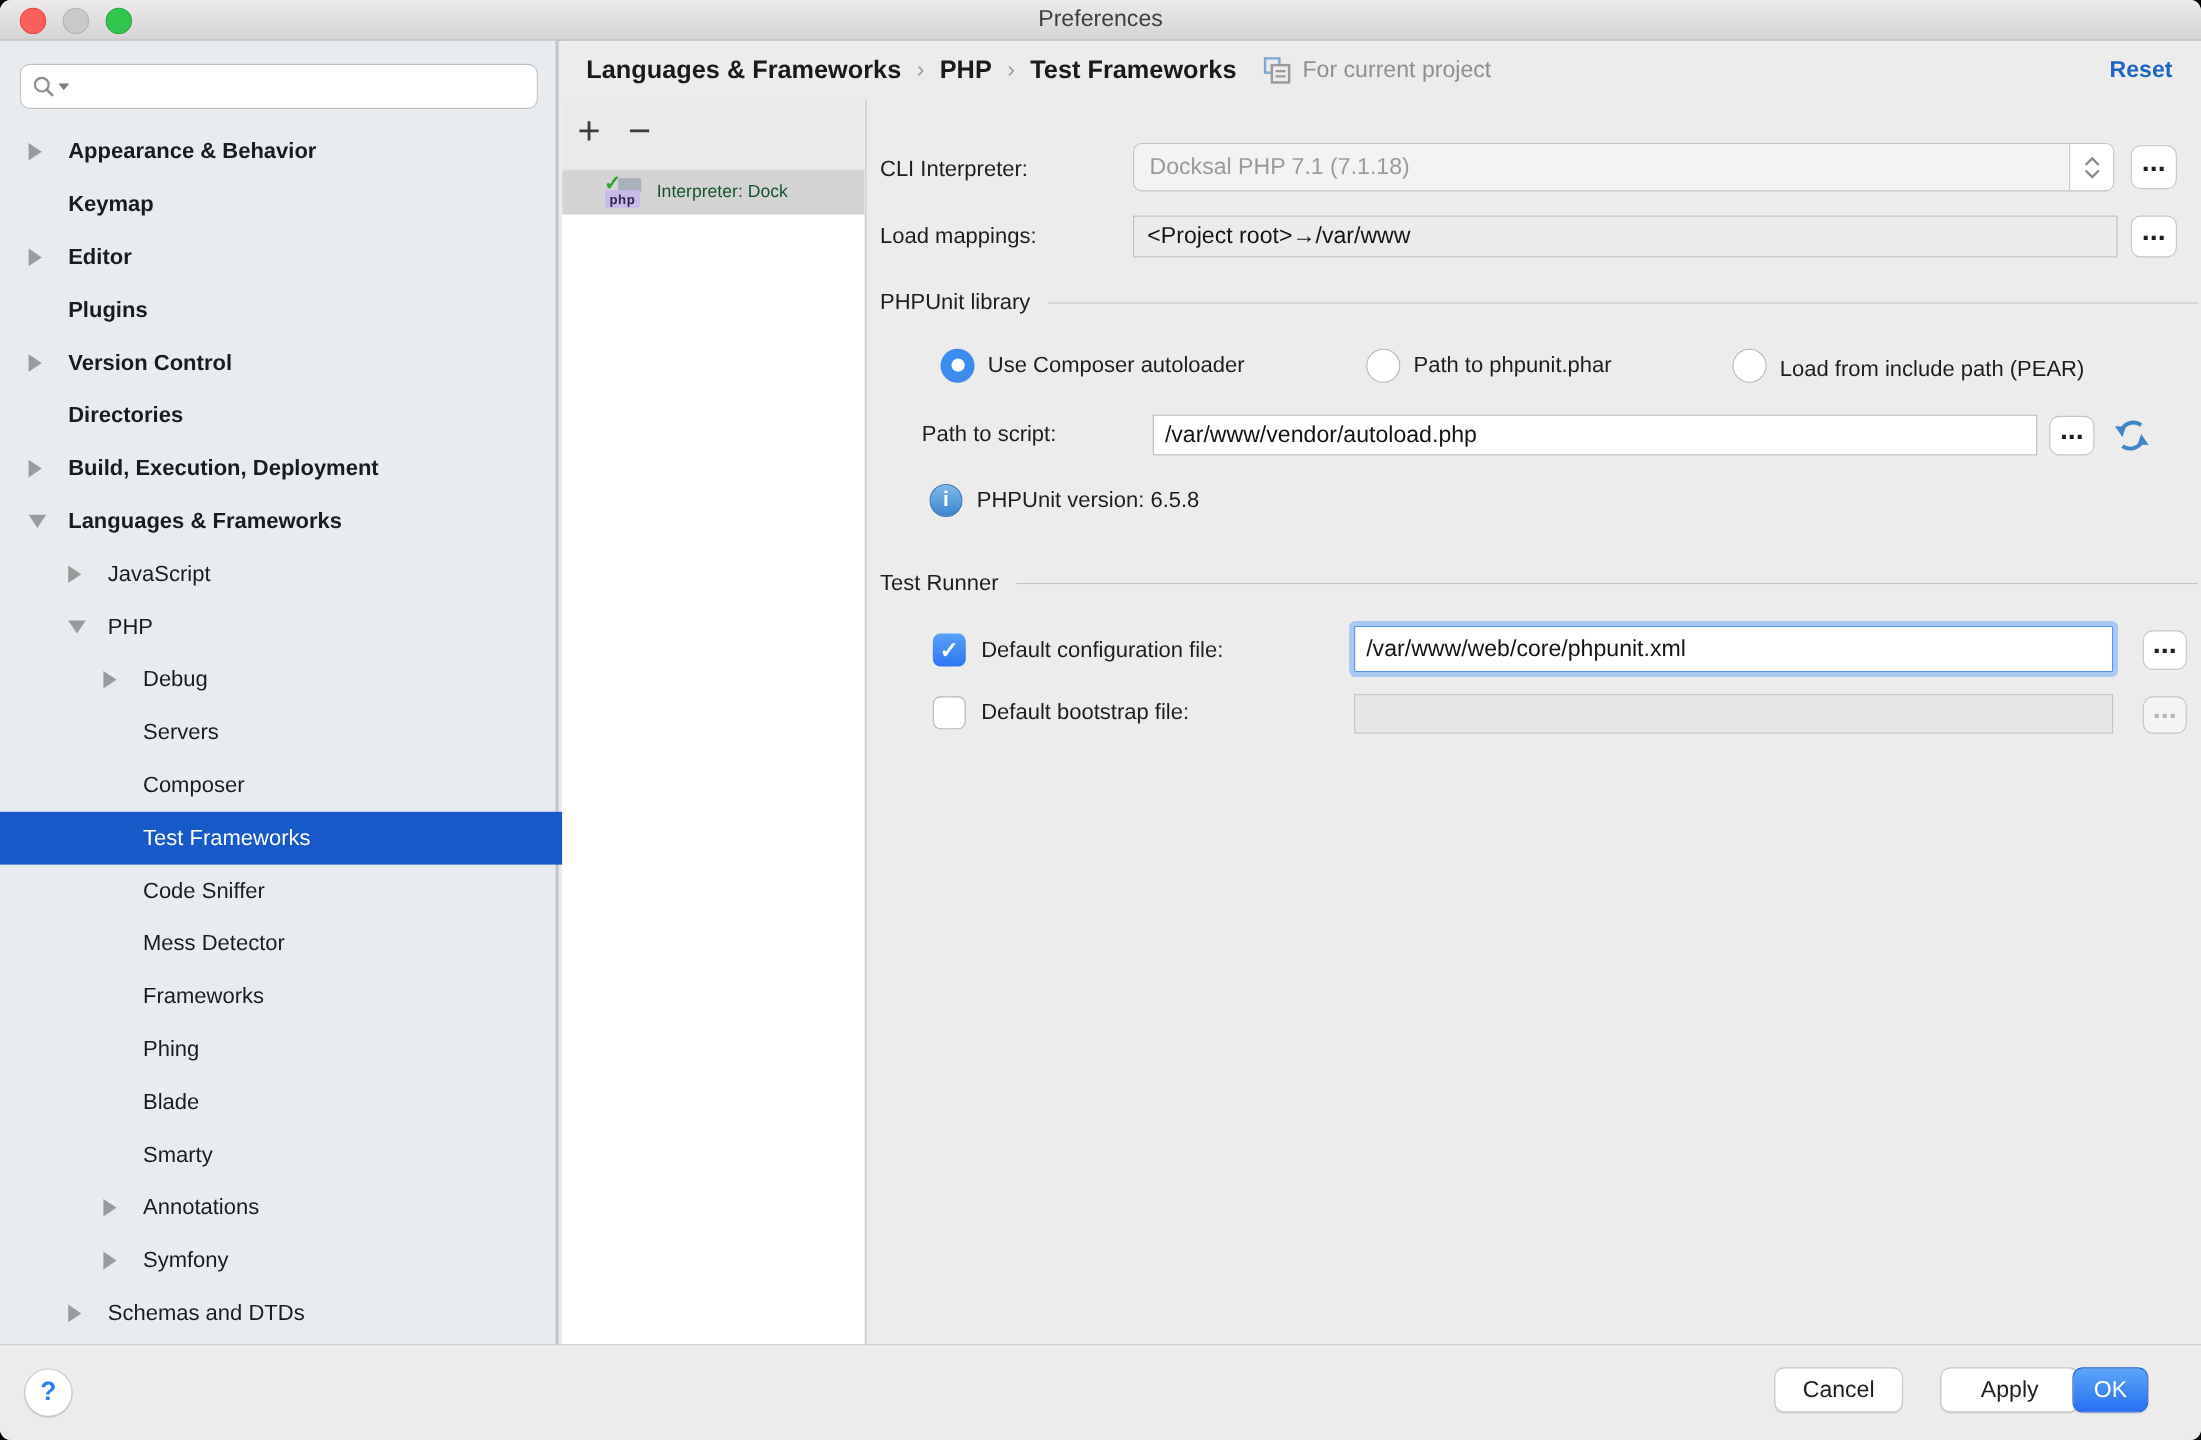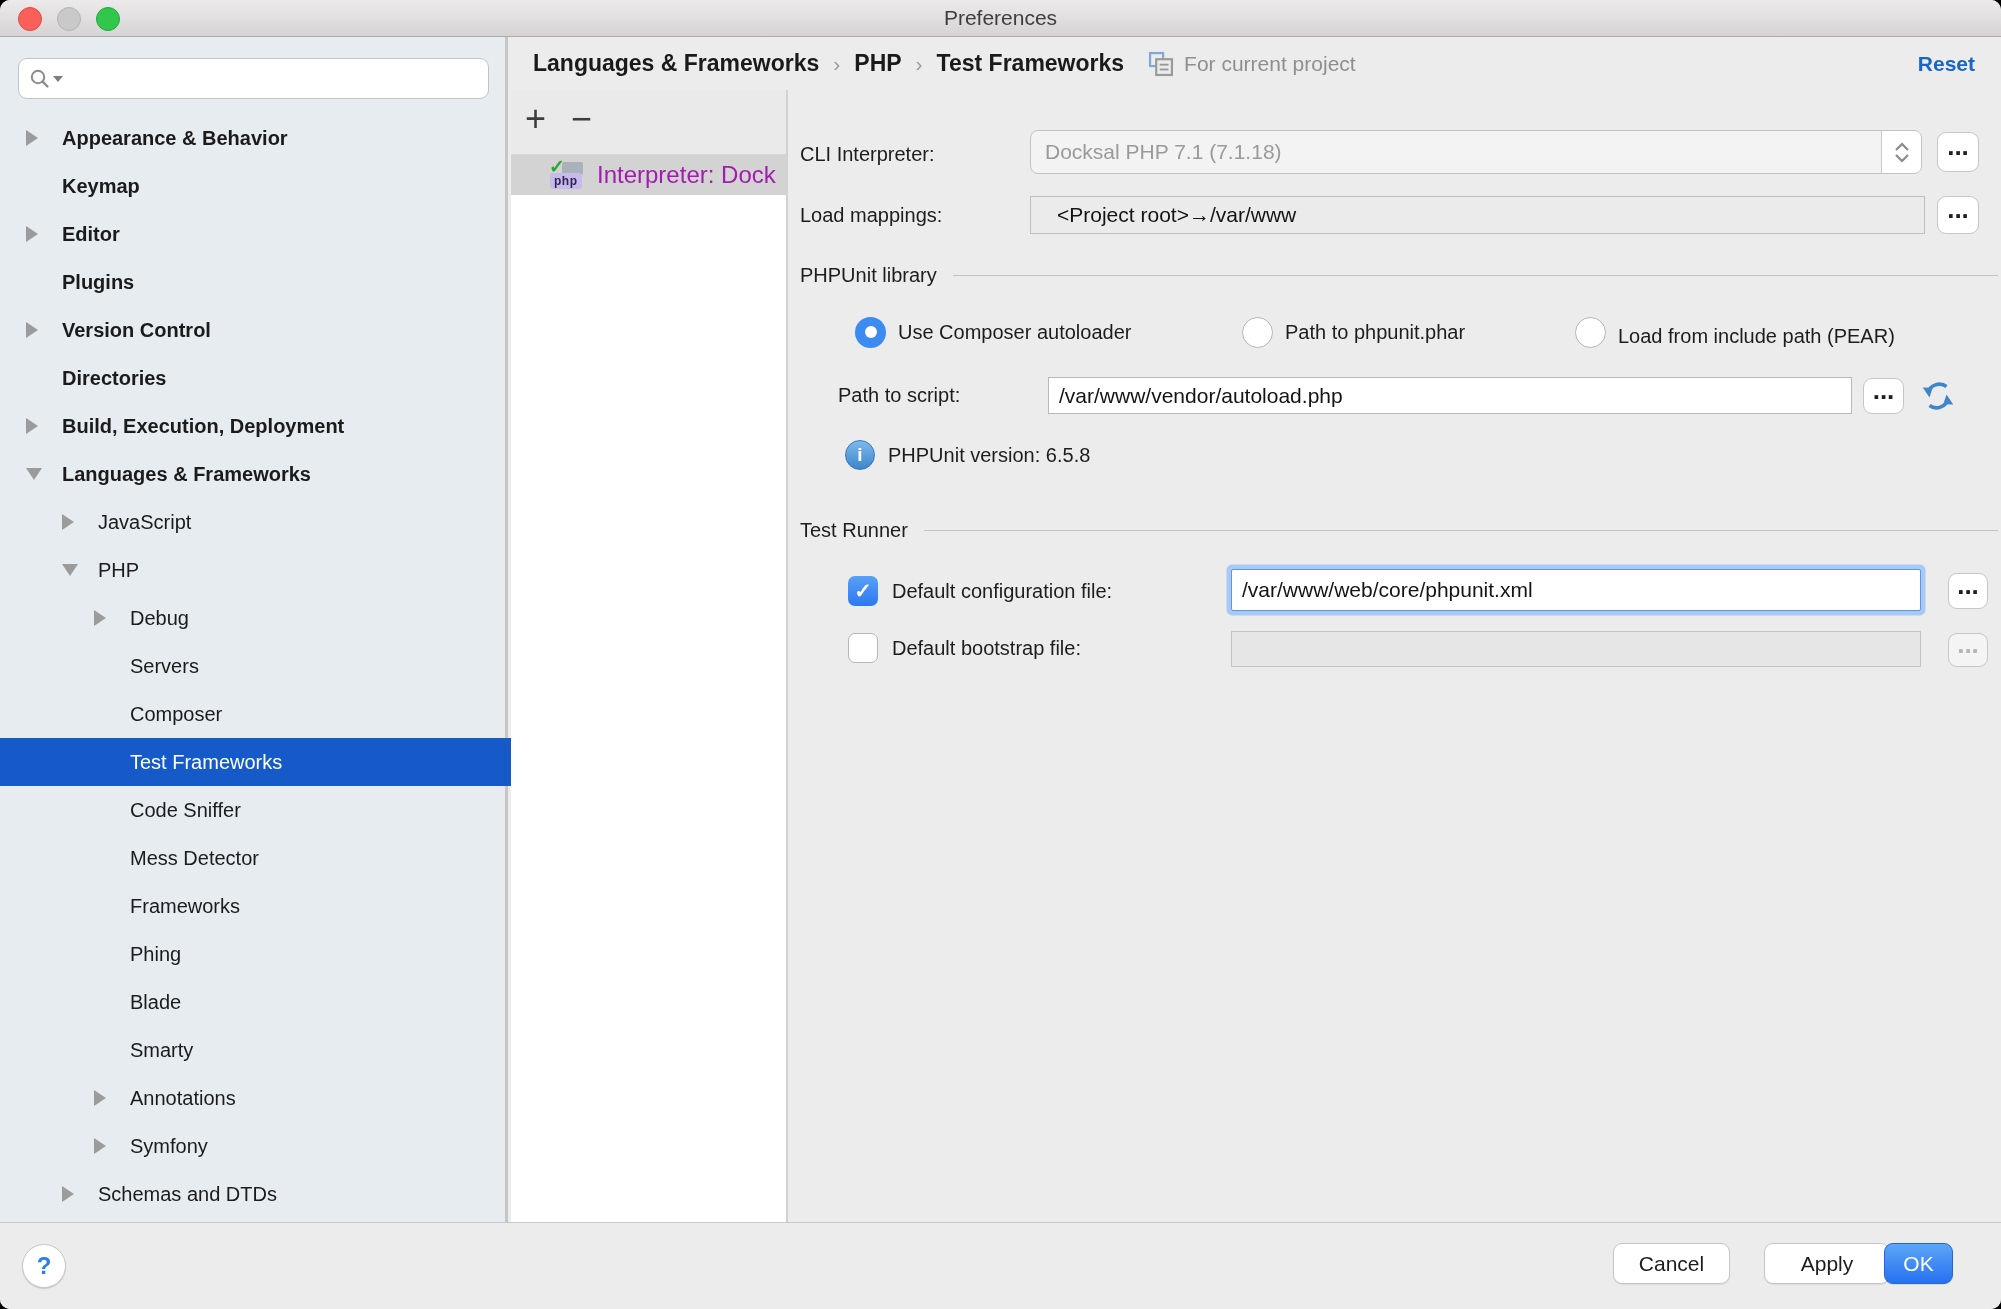--- a/index.html
+++ b/index.html
@@ -68,31 +68,31 @@
     line-height:58px;cursor:pointer;}
   .pm-plus{left:14px;}
   .pm-minus{left:60px;}
   .interp-row{position:absolute;left:0;top:65px;width:100%;height:40px;background:#d3d3d3;
     display:flex;align-items:center;padding-left:38px;white-space:nowrap;}
   .php-ic{position:relative;width:40px;height:32px;flex:0 0 auto;}
   .php-ic .check{position:absolute;left:0;top:-4px;color:#2ea52e;font-size:19px;font-weight:900;}
   .php-ic .graybox{position:absolute;left:13px;top:3px;width:21px;height:13px;background:#a9b2ba;border-radius:2px;}
   .php-ic .badge{position:absolute;left:1px;top:14px;background:#c9baec;color:#2e2650;font-size:12px;
     font-weight:bold;padding:1px 4px;border-radius:3px;letter-spacing:.5px;}
-  .interp-label{font-size:24px;color:#a21caf;margin-left:8px;}
+  .interp-label{font-size:16px;color:#14532d;margin-left:8px;}
 
   
   .rpanel{position:absolute;left:790px;top:90px;width:1211px;height:1132px;background:#ececec;font-size:20px;color:#1d1d1d;}
   .abs{position:absolute;}
   .flabel{line-height:38px;}
   .combo{display:flex;height:44px;border:1px solid #c2c2c2;border-radius:8px;background:#f3f3f3;overflow:hidden;}
   .combo-text{flex:1;display:flex;align-items:center;padding-left:14px;color:#9a9a9a;font-size:21px;}
   .stepper{width:40px;background:#fff;border-left:1px solid #c9c9c9;display:flex;flex-direction:column;
     align-items:center;justify-content:center;gap:3px;cursor:pointer;}
-  .field{display:flex;align-items:center;border:1px solid #bfbfbf;background:#ebebeb;padding-left:26px;
+  .field{display:flex;align-items:center;border:1px solid #bfbfbf;background:#ebebeb;padding-left:12px;
     font-size:21px;color:#141414;}
   .tinput{border:1px solid #b9b9b9;background:#fff;padding:0 10px;font-size:21px;color:#141414;width:100%;height:100%;}
   .tinput.focused{border:1px solid #5795f2;box-shadow:0 0 0 4.5px #a9c8f4;border-radius:2px;}
   .tinput:disabled{background:#e6e6e6;border-color:#c4c4c4;}
   .dots-btn{background:#fff;border:1px solid #c6c6c6;border-radius:9px;display:flex;align-items:center;
     justify-content:center;font-weight:800;font-size:26px;color:#1e1e1e;line-height:0;padding-bottom:12px;cursor:pointer;}
   .dots-btn.disabled{color:#b5b5b5;background:#f4f4f4;}
   .section{display:flex;align-items:center;height:30px;}
   .section .hr{flex:1;height:1px;background:#c3c3c3;margin-left:16px;}
   .radio-item{display:flex;align-items:center;position:absolute;top:226px;height:32px;cursor:pointer;}

